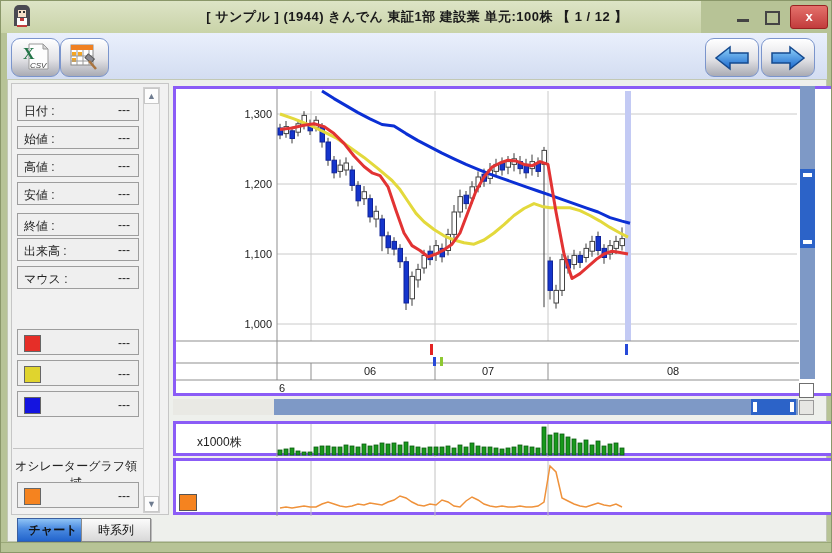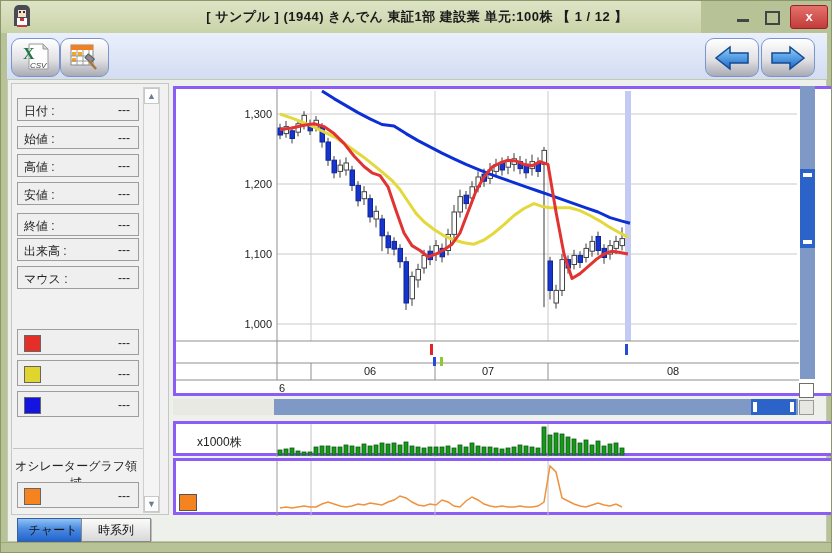--- a/index.html
+++ b/index.html
@@ -68,21 +68,21 @@
   .cb{position:absolute;left:798px;width:15px;height:15px;border:1px solid #6f6f6f;
     box-sizing:border-box;background:#fff;}
   .cb.gray{background:#e6e6e3;border-color:#9a9a9a;}
   .cb.sel{background:#2c63c8;border-color:#1a3f86;}
   .cb.sel::after{content:"";position:absolute;left:3px;top:2px;width:7px;height:4px;background:#fff;}
   
   .tab{position:absolute;top:517px;height:24px;border:1px solid #8a8a8a;box-sizing:border-box;
     font-size:12px;text-align:center;line-height:22px;color:#111;
     background:linear-gradient(#fbfbfb,#d8d8d8);box-shadow:1px 1px 0 #bbb;}
   .tab.active{background:linear-gradient(#8fc3f5,#4a8ae0 45%,#2264cc);border-color:#3b5f9e;
-    font-weight:normal;}
+    font-weight:bold;}
   #footer{position:absolute;left:0;top:541px;width:832px;height:12px;background:#b7c396;
     border-top:1px solid #9aa878;}
 </style>
 </head>
 <body>
 
 <div id="win">
 
   <div id="titlebar">
     <svg id="app-icon" viewBox="0 0 22 26">

